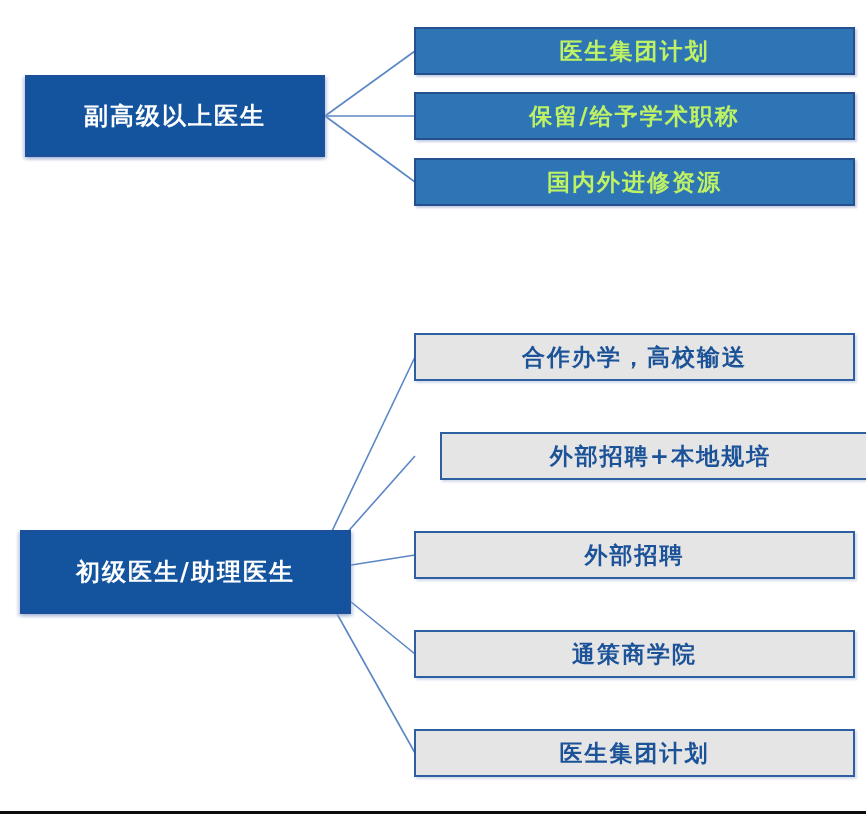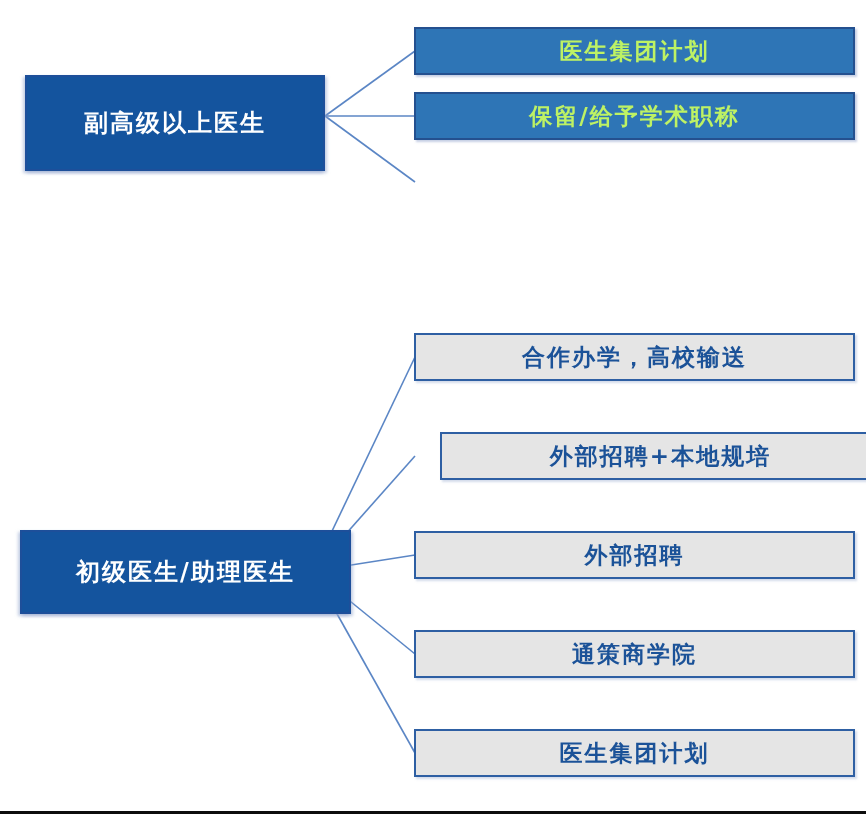--- a/index.html
+++ b/index.html
@@ -32,21 +32,21 @@
     box-sizing: border-box;
   }
   .src {
     background: #14549E;
     border: 2px solid #1d4f9a;
     color: #ffffff;
     font-size: 24px;
     letter-spacing: 2px;
     box-shadow: -2px 2px 3px rgba(150,168,205,0.55), 2px 2px 3px rgba(150,168,205,0.55);
   }
-  .src1 { left: 25px; top: 75px;  width: 300px; height: 96px; }
+  .src1 { left: 25px; top: 75px;  width: 300px; height: 82px; }
   .src2 { left: 20px; top: 530px; width: 331px; height: 84px; }
   .tgt {
     left: 414px;
     width: 441px;
     height: 48px;
     font-size: 23px;
     letter-spacing: 2px;
   }
   .tier1 {
     background: #2E75B6;
@@ -98,20 +98,23 @@
   <div class="box src src1">
     <span>副高级以上医生</span>
   </div>
 
   <div class="box tgt tier1 g1a">
     <span>医生集团计划</span>
   </div>
   <div class="box tgt tier1 g1b">
     <span>保留/给予学术职称</span>
   </div>
+  <div class="box tgt tier1 g1c">
+    <span>国内外进修资源</span>
+  </div>
 
   <div class="box src src2">
     <span>初级医生/助理医生</span>
   </div>
 
   <div class="box tgt tier2 g2a">
     <span>合作办学，高校输送</span>
   </div>
   <div class="box tgt tier2 g2b">
     <span>外部招聘+本地规培</span>

